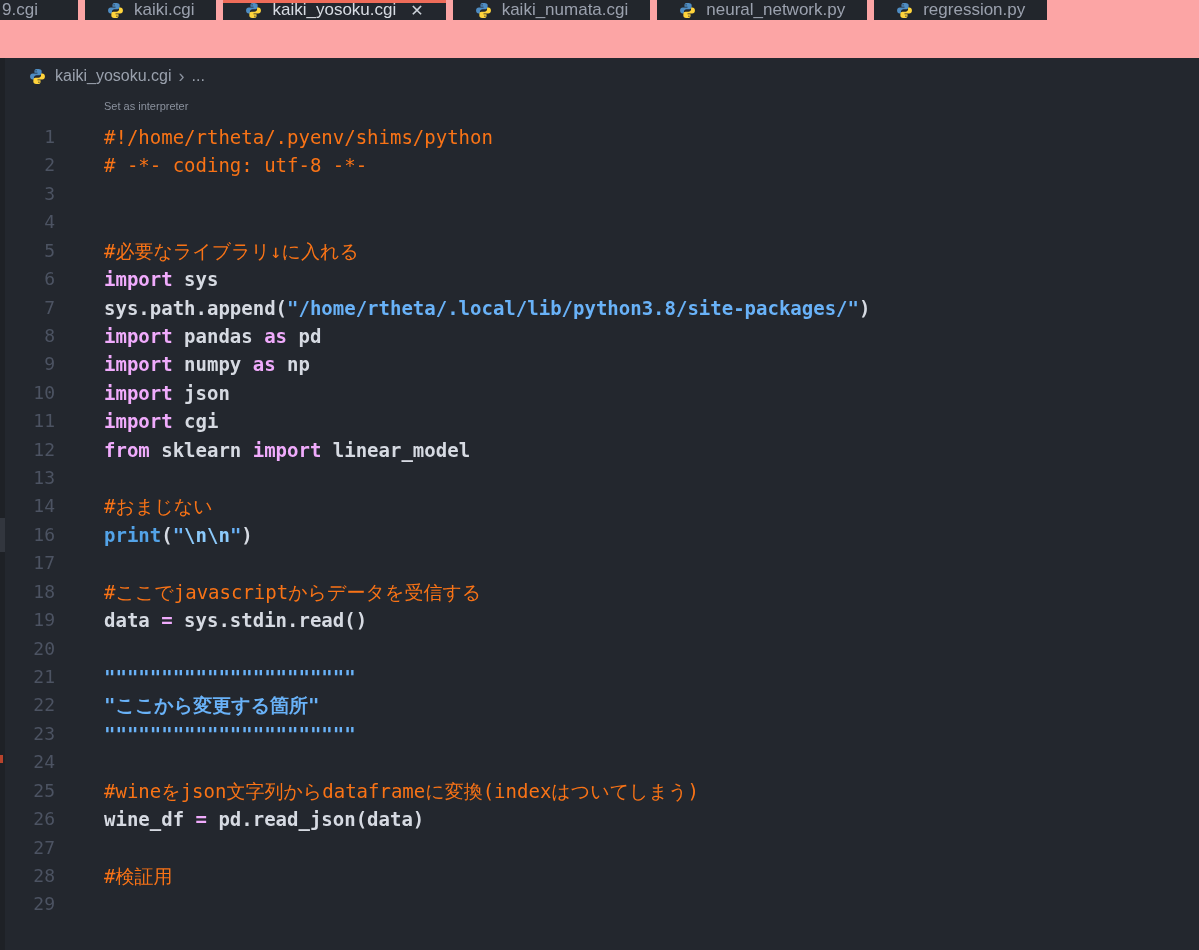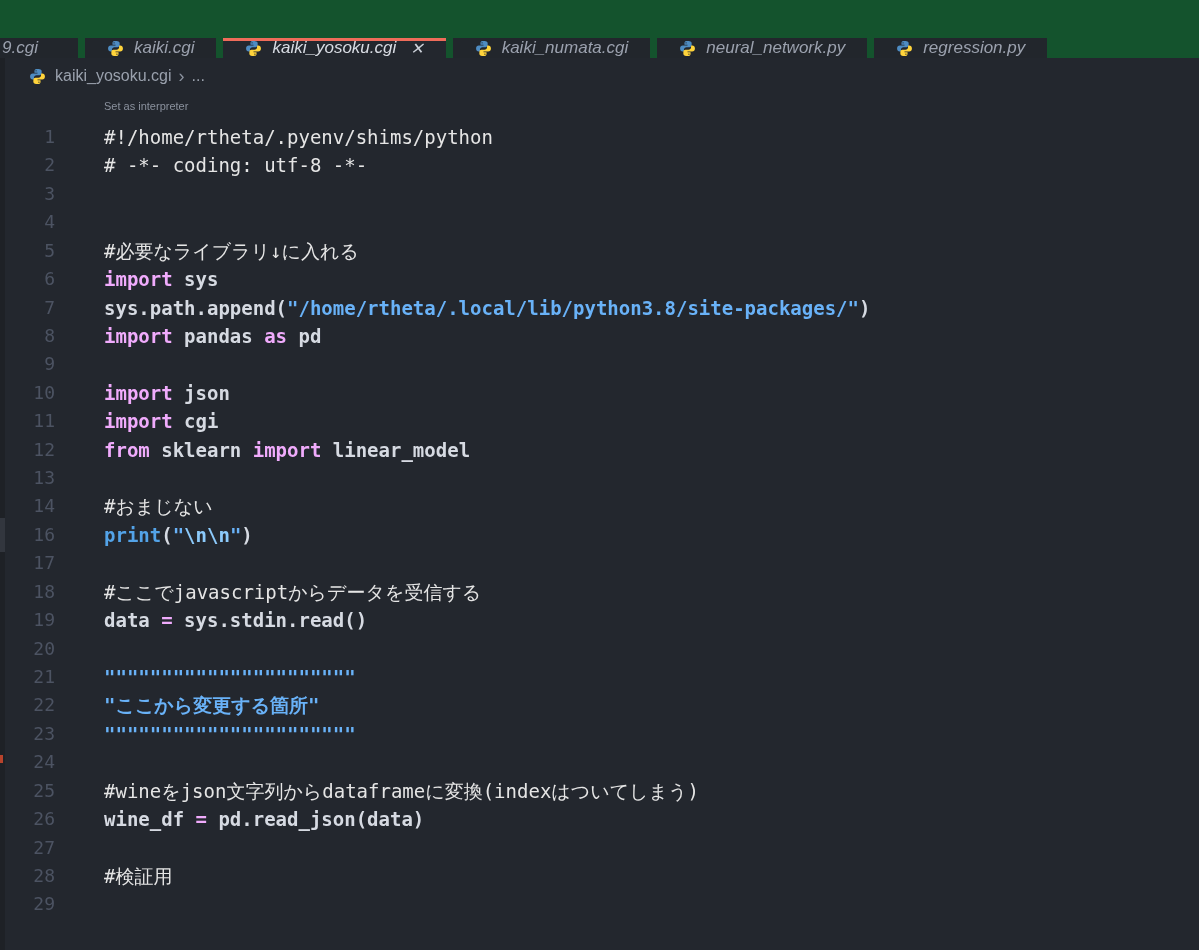--- a/index.html
+++ b/index.html
@@ -1,20 +1,20 @@
 <!DOCTYPE html>
 <html><head>
 <meta charset="utf-8">
 <style>
   html,body{margin:0;padding:0;width:1199px;height:950px;overflow:hidden;
     background:#23272e;font-family:"Liberation Sans",sans-serif;}
   .window{position:relative;width:1199px;height:950px;}
 
   
-  .tabbar{display:flex;height:58px;background:#14532d;align-items:flex-end;overflow:hidden;font-style:italic;}
+  .tabbar{display:flex;height:58px;background:#fca5a5;align-items:flex-start;overflow:hidden;}
   .tab{display:flex;align-items:center;padding:0 22px;margin-right:7px;background:#22262c;
        color:#9ba1ae;font-size:17px;cursor:pointer;flex:none;position:relative;}
   .tab .tab-label{white-space:nowrap;}
   .tab.active{background:#23272e;color:#d8dce3;box-shadow:inset 0 3px 0 #ef6c5a;}
   .tab.partial{padding:0 14px 0 2px;min-width:62px;}
   .pyicon{width:17px;height:17px;margin-right:10px;flex:none;display:inline-block;}
   .tab-close{margin-left:14px;font-size:16px;color:#ccd1d9;cursor:pointer;}
 
   
   .breadcrumb{height:36px;display:flex;align-items:center;padding-left:29px;
@@ -23,21 +23,21 @@
   .crumb{cursor:pointer;}
   .chev{margin:0 7px;color:#8c93a0;font-size:18px;line-height:1;}
 
   
   .editor{position:relative;}
   .codelens{color:#8a919d;font-size:11px;padding:6px 0 0 104px;height:23px;cursor:pointer;}
   .code-area{font-family:"DejaVu Sans Mono",monospace;font-size:19px;font-weight:600;}
   .line{display:flex;height:28.43px;line-height:28.43px;white-space:pre;}
   .ln{width:55px;flex:none;text-align:right;color:#4c5362;font-weight:400;font-size:18px;}
   .codetext{margin-left:49px;}
-  .t-c{color:#e5e5e5;font-weight:400;}
+  .t-c{color:#f97316;font-weight:400;}
   .t-k{color:#f0abfc;}
   .t-w{color:#d6dae2;}
   .t-s{color:#69b2f8;}
   .t-f{color:#53a3e8;}
   .t-e{color:#8ccafb;}
 
   
   .left-strip{position:absolute;left:0;top:58px;bottom:0;width:5px;background:#1e2126;z-index:5;}
   .strip-block{position:absolute;left:0;top:460px;width:5px;height:34px;background:#32363e;}
   .strip-orange{position:absolute;left:0;top:697px;width:3px;height:8px;background:#b8432c;}
@@ -108,21 +108,21 @@
     <div class="codelens">Set as interpreter</div>
     <div class="code-area" id="code">
         <div class="line"><span class="ln">1</span><span class="codetext"><span class="t-c">#!/home/rtheta/.pyenv/shims/python</span></span></div>
         <div class="line"><span class="ln">2</span><span class="codetext"><span class="t-c"># -*- coding: utf-8 -*-</span></span></div>
         <div class="line"><span class="ln">3</span><span class="codetext"></span></div>
         <div class="line"><span class="ln">4</span></div>
         <div class="line"><span class="ln">5</span><span class="codetext"><span class="t-c">#必要なライブラリ↓に入れる</span></span></div>
         <div class="line"><span class="ln">6</span><span class="codetext"><span class="t-k">import</span><span class="t-w"> sys</span></span></div>
         <div class="line"><span class="ln">7</span><span class="codetext"><span class="t-w">sys.path.append(</span><span class="t-s">"/home/rtheta/.local/lib/python3.8/site-packages/"</span><span class="t-w">)</span></span></div>
         <div class="line"><span class="ln">8</span><span class="codetext"><span class="t-k">import</span><span class="t-w"> pandas </span><span class="t-k">as</span><span class="t-w"> pd</span></span></div>
-        <div class="line"><span class="ln">9</span></div>
+        <div class="line"><span class="ln">9</span><span class="codetext"><span class="t-k">import</span><span class="t-w"> numpy </span><span class="t-k">as</span><span class="t-w"> np</span></span></div>
         <div class="line"><span class="ln">10</span><span class="codetext"><span class="t-k">import</span><span class="t-w"> json</span></span></div>
         <div class="line"><span class="ln">11</span><span class="codetext"><span class="t-k">import</span><span class="t-w"> cgi</span></span></div>
         <div class="line"><span class="ln">12</span><span class="codetext"><span class="t-k">from</span><span class="t-w"> sklearn </span><span class="t-k">import</span><span class="t-w"> linear_model</span></span></div>
         <div class="line"><span class="ln">13</span><span class="codetext"></span></div>
         <div class="line"><span class="ln">14</span><span class="codetext"><span class="t-c">#おまじない</span></span></div>
         <div class="line"><span class="ln">16</span><span class="codetext"><span class="t-f">print</span><span class="t-w">(</span><span class="t-s">"</span><span class="t-e">\n\n</span><span class="t-s">"</span><span class="t-w">)</span></span></div>
         <div class="line"><span class="ln">17</span><span class="codetext"></span></div>
         <div class="line"><span class="ln">18</span><span class="codetext"><span class="t-c">#ここでjavascriptからデータを受信する</span></span></div>
         <div class="line"><span class="ln">19</span><span class="codetext"><span class="t-w">data </span><span class="t-k">=</span><span class="t-w"> sys.stdin.read()</span></span></div>
         <div class="line"><span class="ln">20</span><span class="codetext"></span></div>

